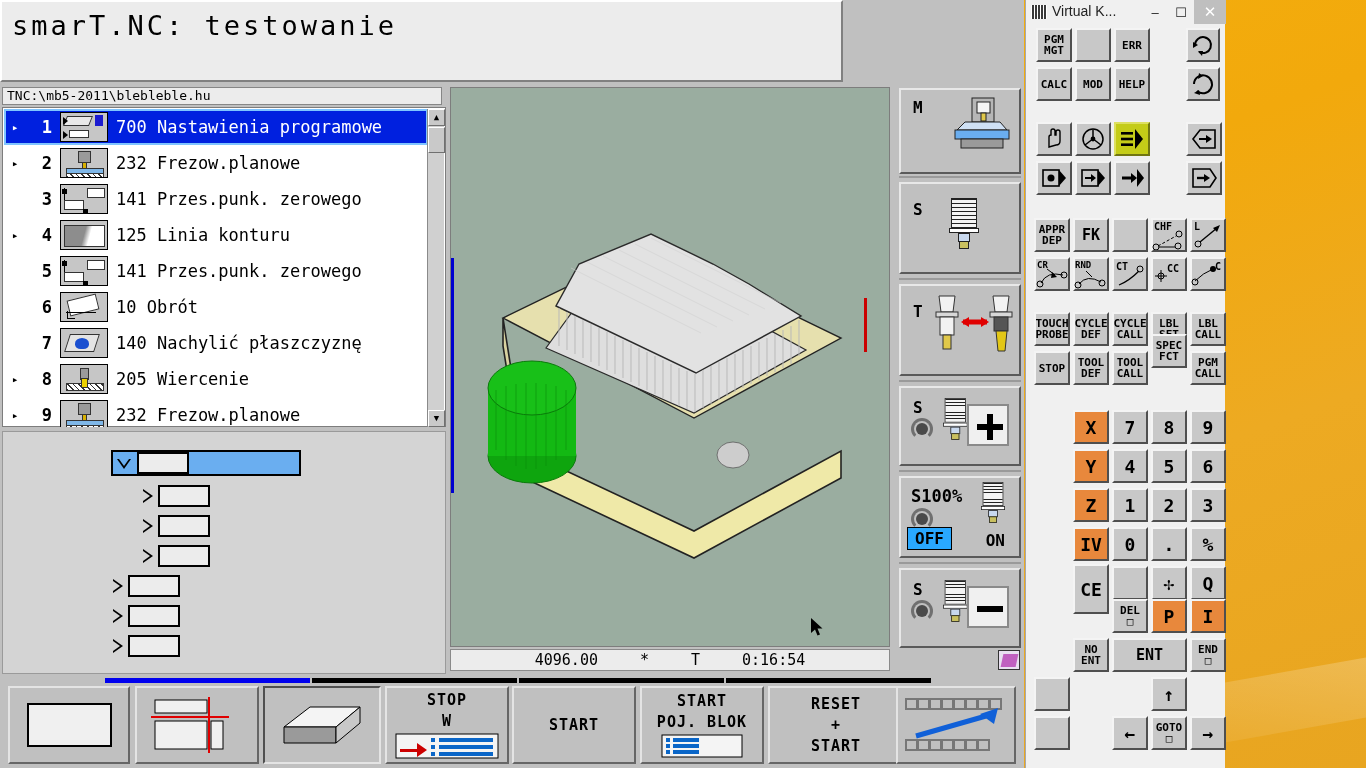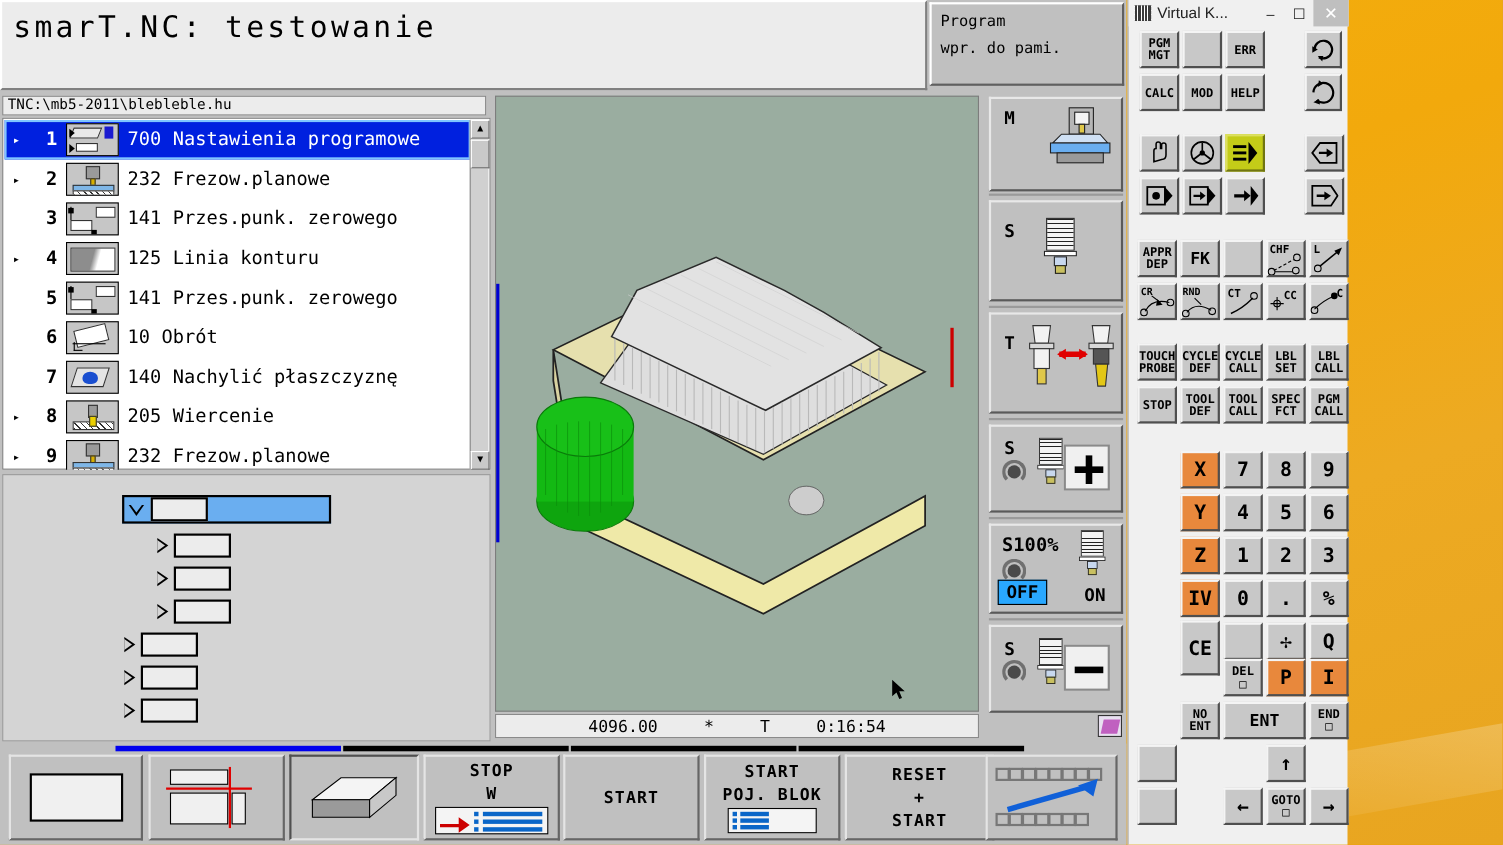--- a/index.html
+++ b/index.html
@@ -252,24 +252,20 @@
 
   <div class="desktop">
     <div class="desk-band"></div>
   </div>
 
   <div class="tnc">
 
     <div class="hdr-wrap">
       <div class="hdr-title">
         <span>smarT.NC: testowanie</span>
-      </div>
-      <div class="hdr-status">
-        <div class="l l1">Program</div>
-        <div class="l l2">wpr. do pami.</div>
       </div>
     </div>
 
     <div class="leftcol">
 
       <div class="path-bar">TNC:\mb5-2011\blebleble.hu</div>
 
       <div class="list-box">
         <div class="rowarea" id="rowarea">
             <div class="prow sel"><span class="exp">▸</span><span class="num">1</span><span class="ico"><div class="ic-a1"></div><div class="ic-a2"></div><div class="ic-a3"></div><div class="ic-a4"></div><div class="ic-a5"></div></span><span class="lbl">700 Nastawienia programowe</span></div>
@@ -782,21 +778,21 @@
           <div>STOP</div>
         </div>
         <div class="k" style="left: 47px; top: 351px; width: 36px; height: 34px;">
           <div>TOOL</div>
           <div>DEF</div>
         </div>
         <div class="k" style="left: 86px; top: 351px; width: 36px; height: 34px;">
           <div>TOOL</div>
           <div>CALL</div>
         </div>
-        <div class="k" style="left: 125px; top: 351px; width: 36px; height: 34px;">
+        <div class="k" style="left: 125px; top: 334px; width: 36px; height: 34px;">
           <div>SPEC</div>
           <div>FCT</div>
         </div>
         <div class="k" style="left: 164px; top: 351px; width: 36px; height: 34px;">
           <div>PGM</div>
           <div>CALL</div>
         </div>
         <div class="k orange big" style="left: 47px; top: 410px; width: 36px; height: 34px;">
           <div>X</div>
         </div>

